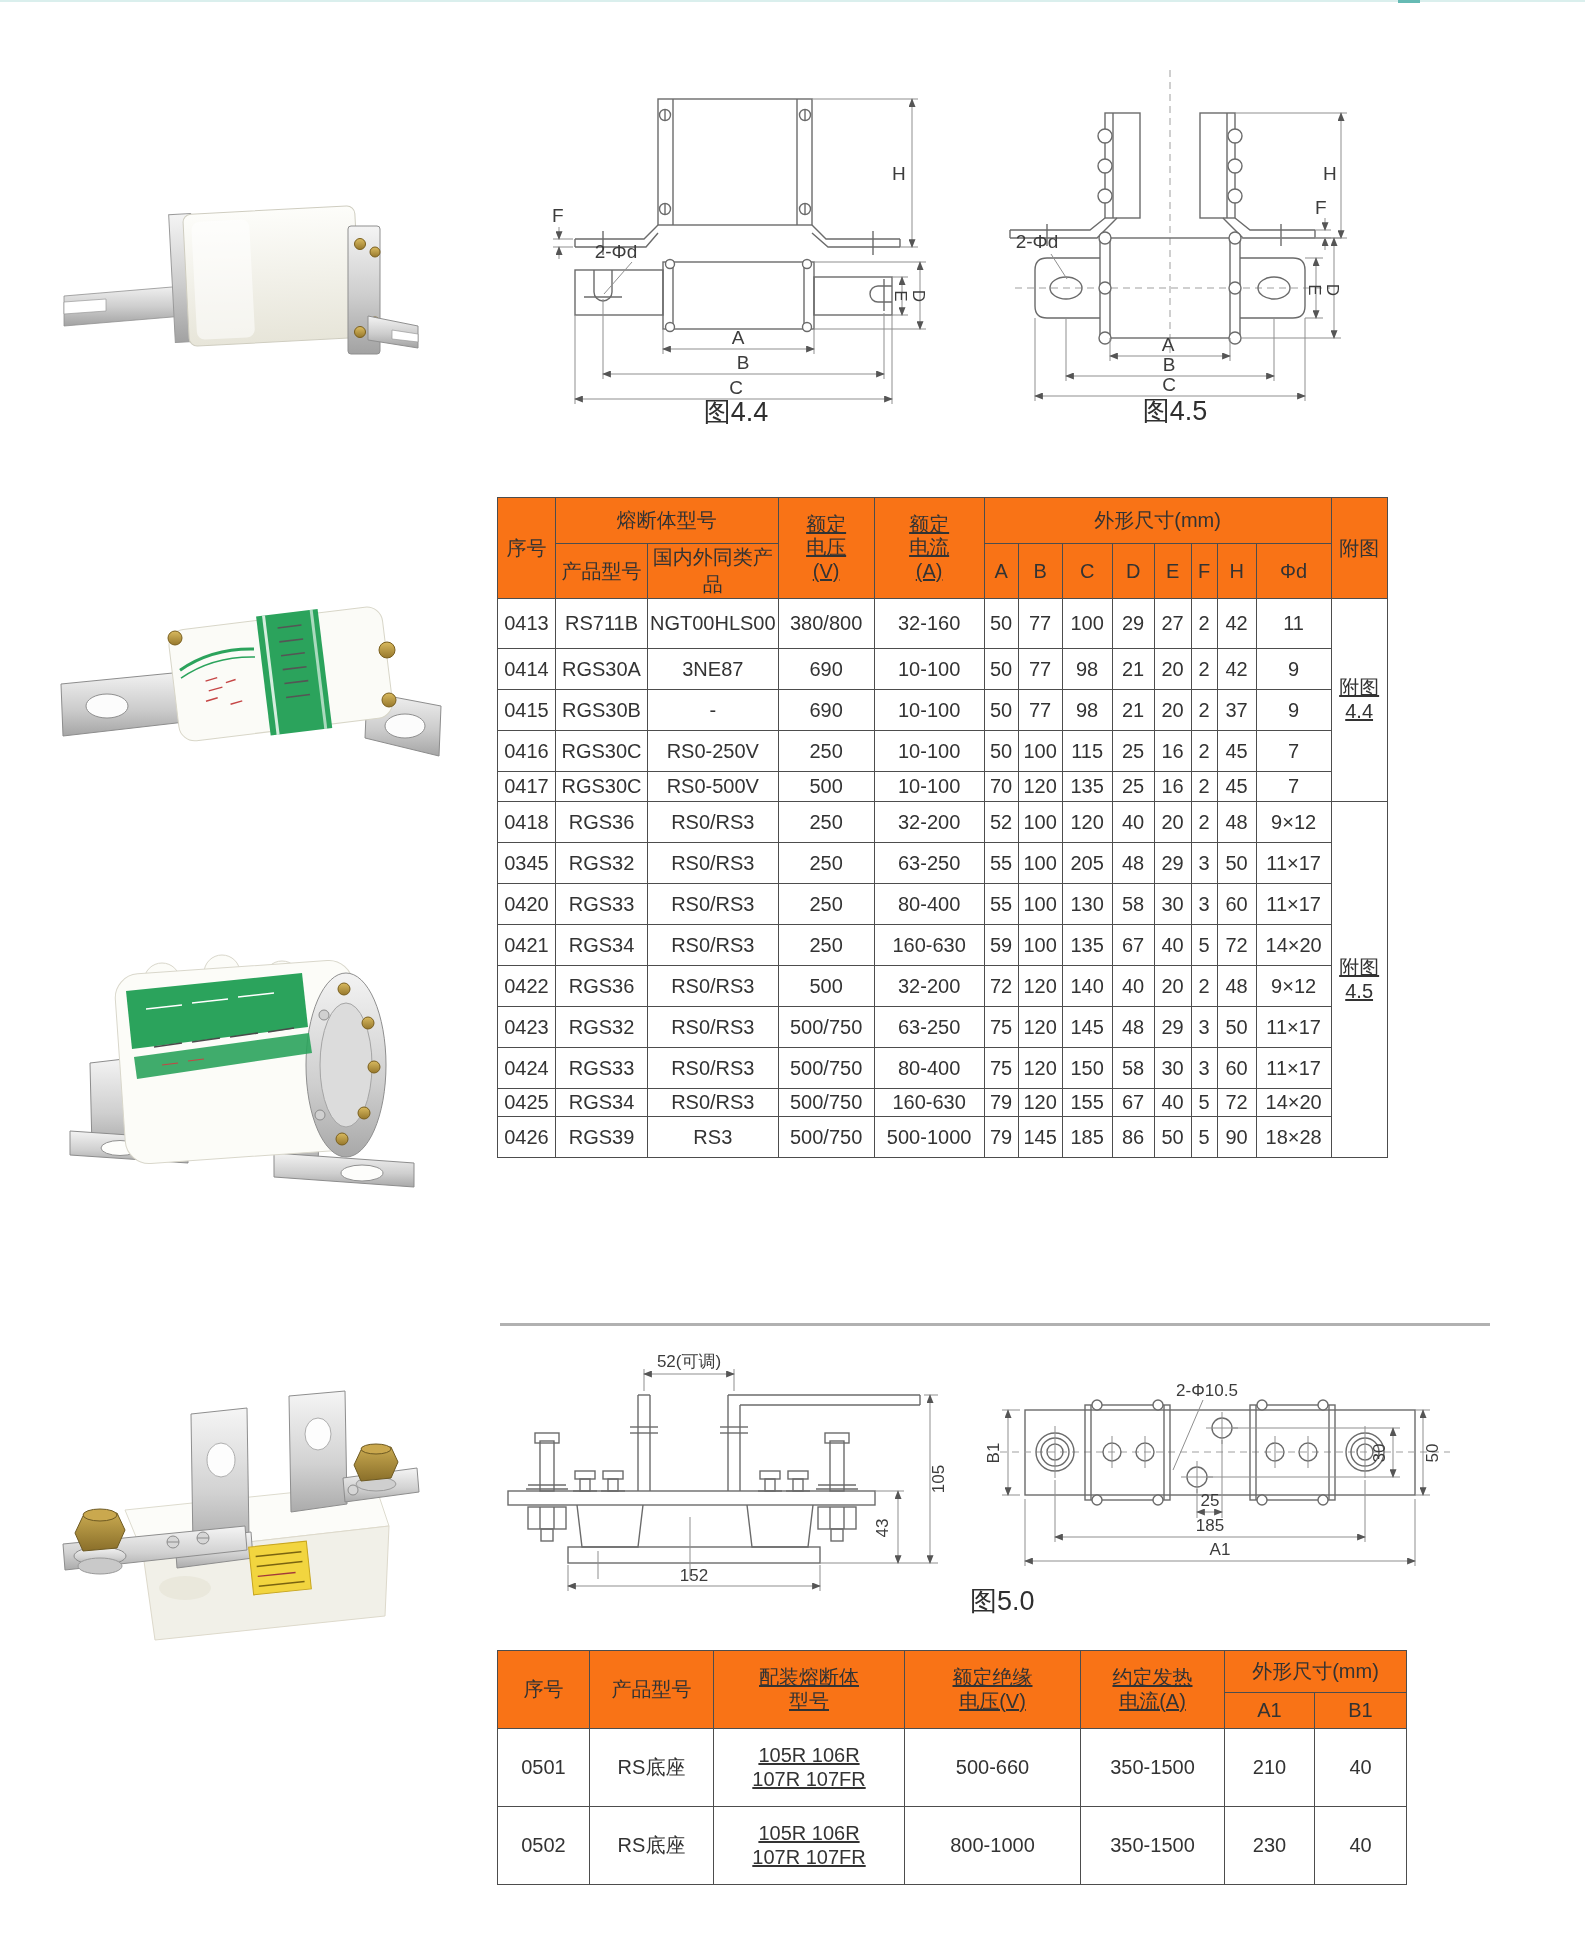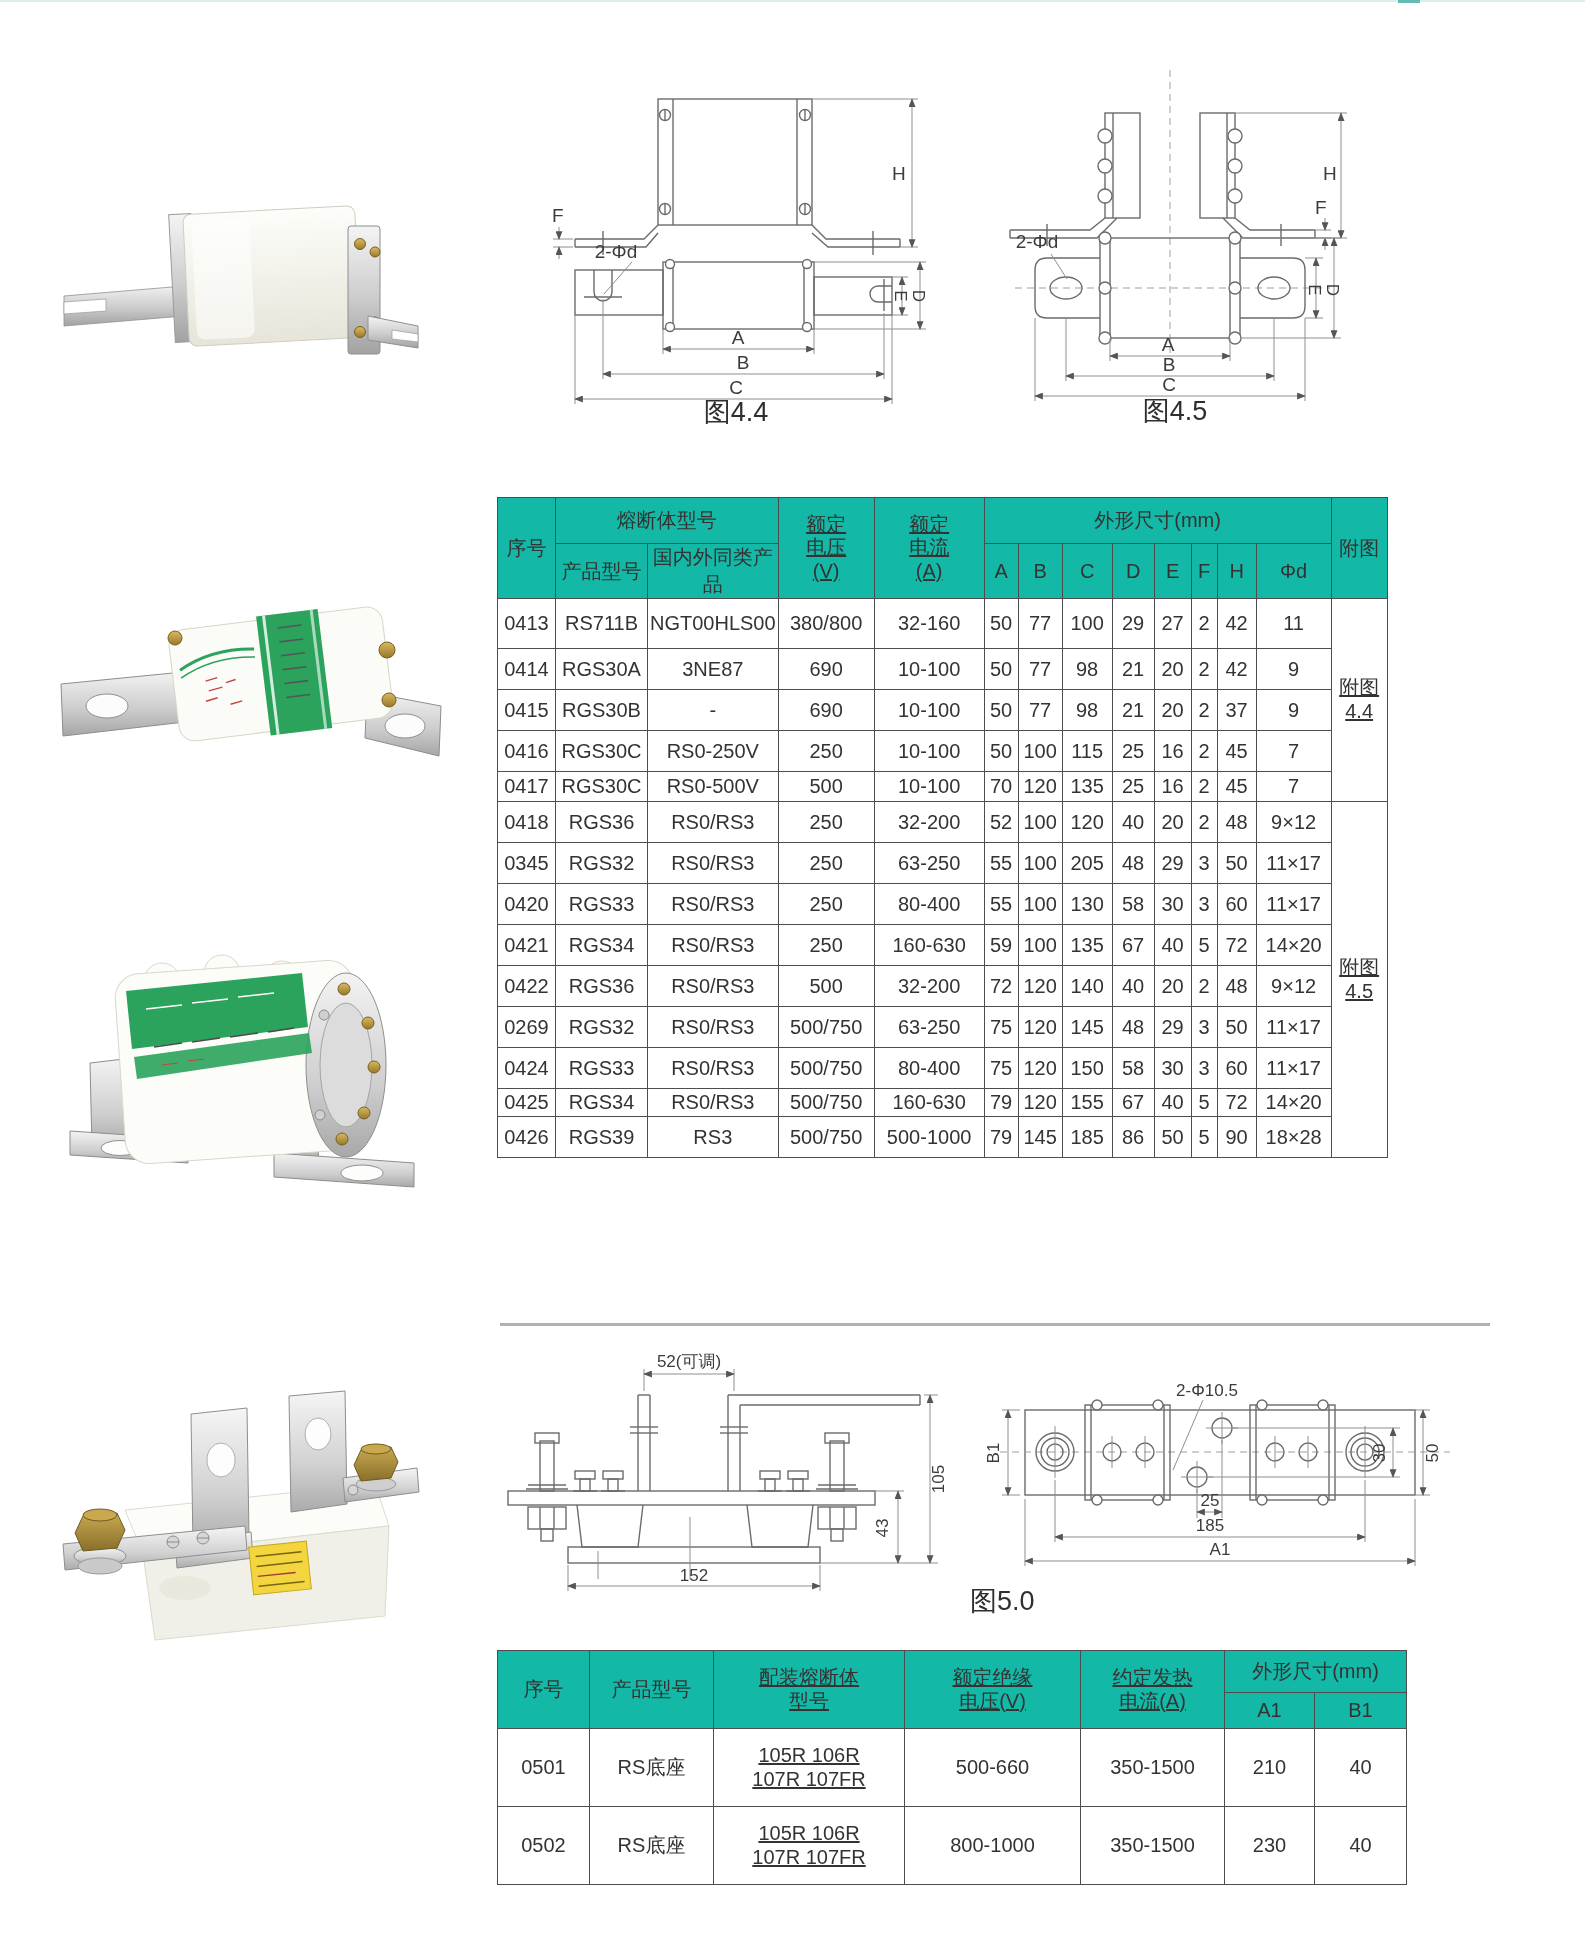--- a/index.html
+++ b/index.html
@@ -3,21 +3,21 @@
 <meta charset="utf-8">
 <style>
   html,body{margin:0;padding:0;background:#fff;}
   body{font-family:"Liberation Sans","DejaVu Sans",sans-serif;}
   #page{position:relative;width:1585px;height:1956px;background:#ffffff;overflow:hidden;}
   .abs{position:absolute;}
   
   table.spec{border-collapse:collapse;background:#fff;table-layout:fixed;}
   table.spec td{border:1px solid #4d4d4d;text-align:center;vertical-align:middle;
     color:#333;font-size:20px;padding:0 2px;overflow:hidden;}
-  table.spec td.hd{background:#14b8a6;}
+  table.spec td.hd{background:#f97316;}
   .pre{white-space:pre-line;line-height:1.18;text-decoration:underline;}
   .small{font-size:18px;margin-top:16px;}
   td.cur{font-size:19px;}
   
   .obj{stroke:#6b6b6b;stroke-width:1.4;fill:none;}
   .objf{stroke:#6b6b6b;stroke-width:1.4;fill:#fff;}
   .dim{stroke:#8f8f8f;stroke-width:1;fill:none;}
   .cl{stroke:#9f9f9f;stroke-width:1;fill:none;stroke-dasharray:7 5;}
   .dimtxt{font-size:17px;fill:#3c3c3c;}
   .dimtxt2{font-size:19px;fill:#3c3c3c;}
@@ -486,21 +486,21 @@
           <td>72</td>
           <td>120</td>
           <td>140</td>
           <td>40</td>
           <td>20</td>
           <td>2</td>
           <td>48</td>
           <td>9×12</td>
     </tr>
     <tr style="height:41px">
-      <td>0269</td>
+      <td>0423</td>
           <td>RGS32</td>
           <td>RS0/RS3</td>
           <td>500/750</td>
           <td>63-250</td>
           <td>75</td>
           <td>120</td>
           <td>145</td>
           <td>48</td>
           <td>29</td>
           <td>3</td>

